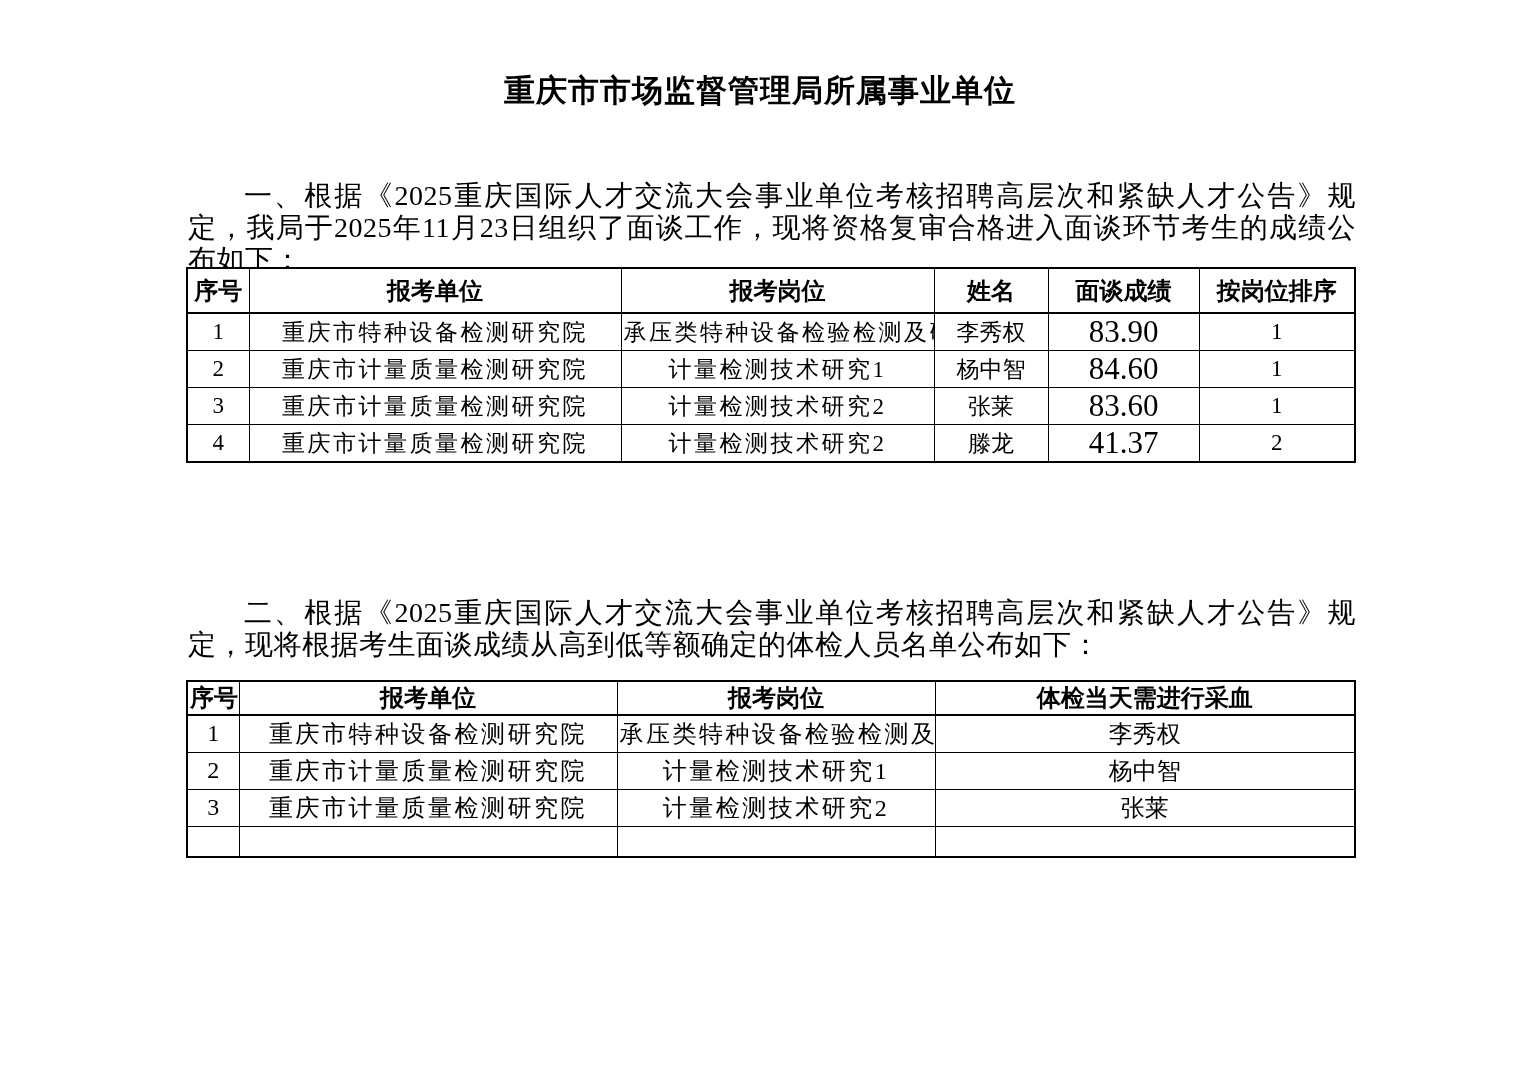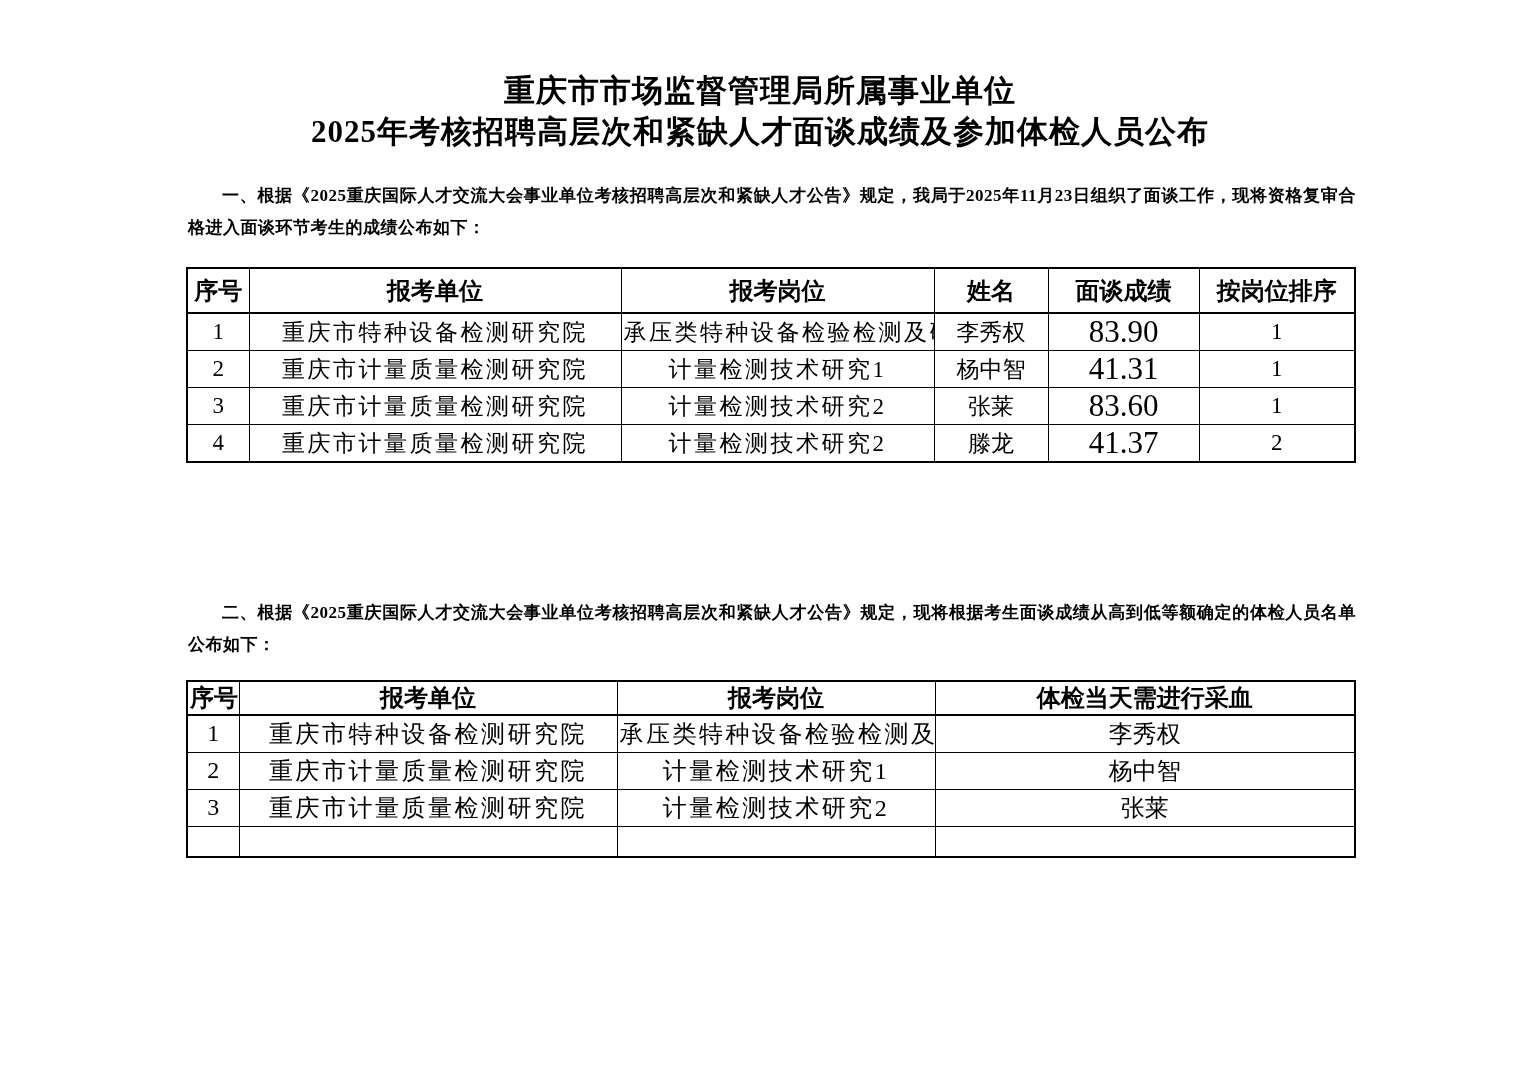--- a/index.html
+++ b/index.html
@@ -21,22 +21,22 @@
     font-weight: bold;
     line-height: 41px;
     letter-spacing: 1px;
   }
   .title-line.l1 { top: 70px; }
   .title-line.l2 { top: 111px; }
   .para {
     position: absolute;
     left: 188px;
     width: 1168px;
-    font-size: 17px;
-    font-weight: bold;
+    font-size: 28px;
+    font-weight: normal;
     line-height: 32px;
     text-align: justify;
     text-indent: 2em;
     letter-spacing: 0.5px;
   }
   .para.p1 { top: 180px; }
   .para.p2 { top: 597px; }
   table {
     position: absolute;
     left: 186px;
@@ -85,21 +85,20 @@
     text-align: justify;
     text-indent: 2em;
   }
 </style>
 </head>
 <body>
 
 <div class="page">
 
   <div class="title-line l1">重庆市市场监督管理局所属事业单位</div>
-  <div class="title-line l2">2025年考核招聘高层次和紧缺人才面谈成绩及参加体检人员公布</div>
 
   <div class="para p1">一、根据《2025重庆国际人才交流大会事业单位考核招聘高层次和紧缺人才公告》规定，我局于2025年11月23日组织了面谈工作，现将资格复审合格进入面谈环节考生的成绩公布如下：</div>
 
   <table class="t1">
     <colgroup>
       <col style="width:62px">
         <col style="width:372px">
         <col style="width:313px">
       <col style="width:114px">
         <col style="width:151px">
@@ -122,21 +121,21 @@
         <td>承压类特种设备检验检测及研究</td>
         <td>李秀权</td>
         <td>83.90</td>
         <td>1</td>
       </tr>
       <tr>
         <td>2</td>
         <td>重庆市计量质量检测研究院</td>
         <td>计量检测技术研究1</td>
         <td>杨中智</td>
-        <td>41.31</td>
+        <td>84.60</td>
         <td>1</td>
       </tr>
       <tr>
         <td>3</td>
         <td>重庆市计量质量检测研究院</td>
         <td>计量检测技术研究2</td>
         <td>张莱</td>
         <td>83.60</td>
         <td>1</td>
       </tr>

